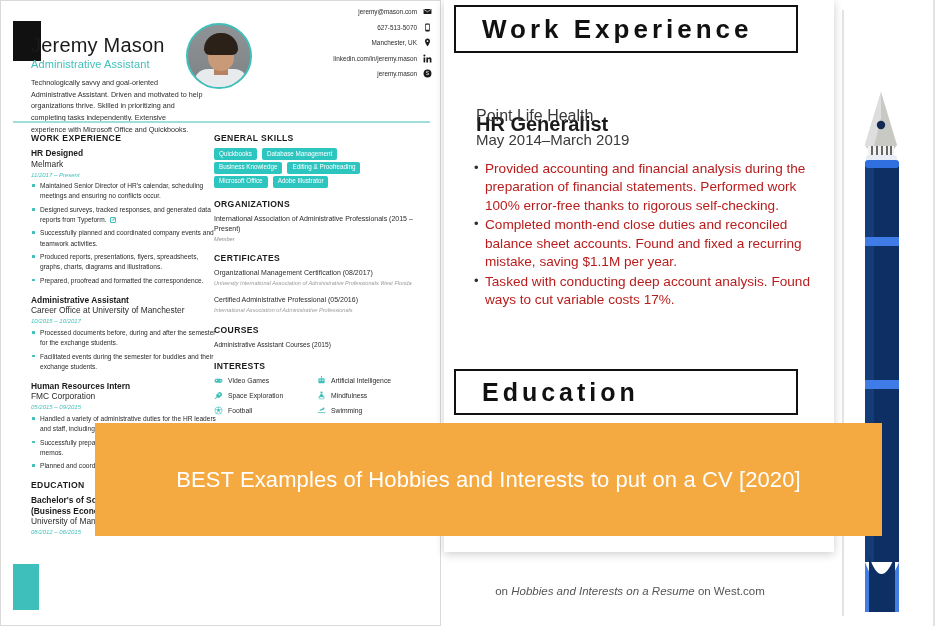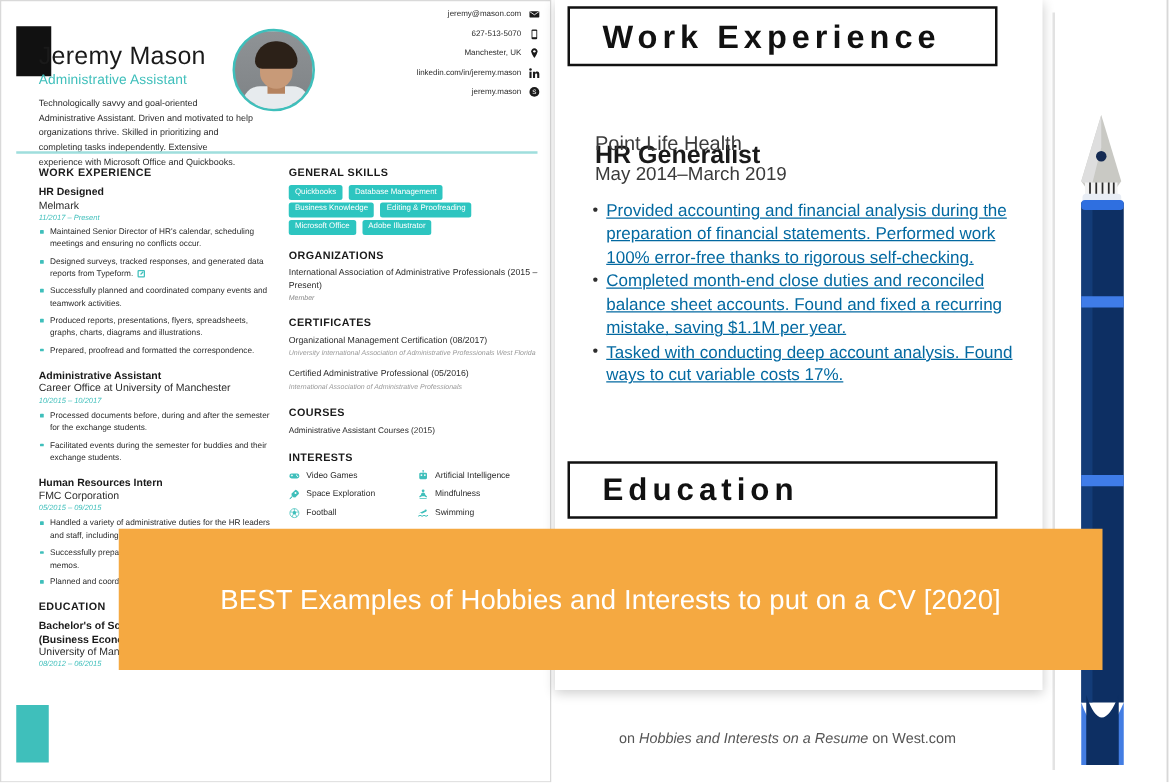--- a/index.html
+++ b/index.html
@@ -82,21 +82,21 @@
     border-radius: 14px 14px 0 0; background:#e7ebee; }
   .av-neck { position:absolute; left:26px; top:40px; width:14px; height:10px; background:#b5835f; }
 
   .r-divider {
     position: absolute; left: 12px; right: 10px; top: 120px;
     height: 1.6px; background: #9fdedd;
   }
 
   
   .r-colL { position: absolute; left: 30px; top: 132px; width: 186px; }
-  .r-colR { position: absolute; left: 230px; top: 132px; width: 200px; }
+  .r-colR { position: absolute; left: 213px; top: 132px; width: 200px; }
 
   .sec-h {
     font-size: 8.6px; font-weight: 700; color: #1a1a1a;
     letter-spacing: .35px; margin-bottom: 5px; text-transform: uppercase;
   }
   .job-t { font-size: 8.4px; font-weight: 700; color: #1a1a1a; line-height: 1.25; }
   .job-c { font-size: 8.4px; font-weight: 400; color: #2b2b2b; line-height: 1.3; }
   .job-d { font-size: 6px; font-style: italic; color: #3fbfbb; margin: 2.5px 0 3.5px; }
   .bl { list-style: none; margin: 0 0 0 1px; padding: 0; }
   .bl li {
@@ -174,21 +174,21 @@
   .p-job-d {
     position: absolute; left: 32px; top: 131px;
     font-size: 15px; font-weight: 400; color: #3b3b3b;
   }
   .p-bullets {
     position: absolute; left: 30px; top: 160px; width: 348px;
     list-style: none;
   }
   .p-bullets li {
     position: relative; padding-left: 11px; margin-bottom: 1px;
-    font-size: 13.6px; line-height: 1.36; color: #0369a1; text-decoration: underline;
+    font-size: 13.6px; line-height: 1.36; color: #b91c1c;
   }
   .p-bullets li::before {
     content: "\2022"; position: absolute; left: 0; top: -1px;
     color: #2e2e2e; font-size: 13px;
   }
   .p-edu {
     position: absolute; left: 30px; top: 440px; width: 350px;
   }
   .p-edu-l1 { font-size: 15px; color: #4a4a4a; line-height: 1.45; }
   .p-edu-l2 { font-size: 15px; color: #4a4a4a; line-height: 1.45; }

